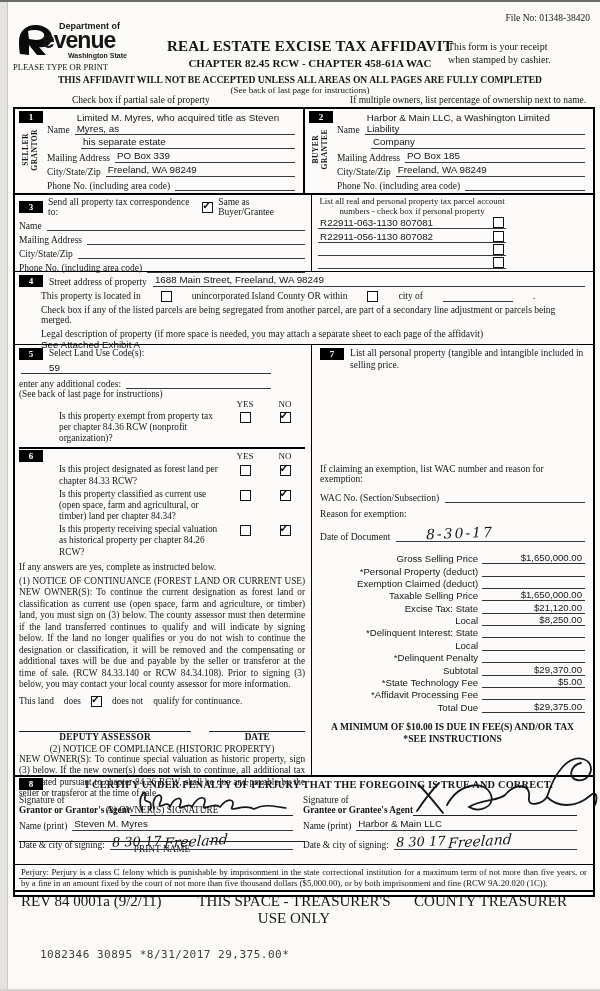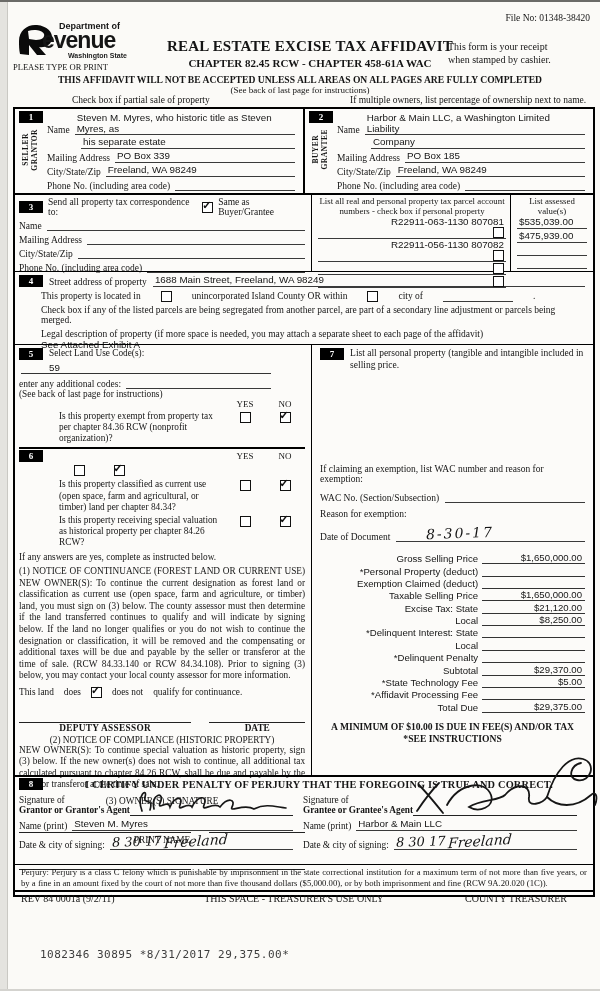--- a/index.html
+++ b/index.html
@@ -47,21 +47,21 @@
   .indent{margin-left:34px;}
 
   
   .row-s3{display:flex;height:76px;flex:none;border-top:2px solid #000;}
   .s3-left{width:49.5%;padding:2px 6px 0 4px;}
   .s3-send{display:flex;align-items:center;font-size:9.5px;gap:5px;}
   .s3-parcels{width:32.5%;border-left:1.5px solid #000;display:flex;flex-direction:column;padding:1px 4px 2px 6px;}
   .s3-values{flex:1;border-left:1.5px solid #000;display:flex;flex-direction:column;padding:1px 6px 2px 6px;}
   .colhead{font-size:8.8px;text-align:center;line-height:1.15;}
   .prow{display:flex;align-items:flex-end;flex:1;}
-  .prow .uline{display:flex;justify-content:space-between;align-items:flex-end;flex-direction:column;}
+  .prow .uline{display:flex;justify-content:space-between;align-items:flex-end;}
   .vrow{display:flex;align-items:flex-end;flex:1;}
 
   .cb{display:inline-block;width:9px;height:9px;border:1.2px solid #111;position:relative;vertical-align:-1px;flex:none;background:#fff;}
   .cb.checked::after{content:"✓";position:absolute;left:-1px;top:-4px;font-size:11px;font-weight:bold;color:#111;}
 
   
   .row-s4{height:70px;flex:none;border-top:1.5px solid #000;padding:2px 8px 0 4px;font-size:9.5px;}
   .s4-line1{display:flex;align-items:flex-end;gap:6px;}
   .s4-line{margin-top:3px;margin-left:22px;display:flex;align-items:center;gap:20px;flex-wrap:nowrap;}
   .s4-city-line{border-bottom:1px solid #3a3a3a;width:70px;height:11px;}
@@ -107,21 +107,21 @@
   .sig-row{display:flex;align-items:flex-end;font-size:9.3px;}
   .sig-labels{line-height:1.15;white-space:nowrap;}
   .sig-labels .b{font-weight:bold;}
   .sig-area{flex:1;border-bottom:1px solid #222;height:24px;position:relative;}
   .nrow{display:flex;align-items:flex-end;font-size:9.3px;margin-top:2px;}
   .hand{font-family:"DejaVu Serif",serif;font-style:italic;font-size:13px;transform:rotate(-2deg);display:inline-block;white-space:nowrap;}
   .hand-city{font-size:14px;transform:rotate(-4deg) skewX(-8deg);}
   .sig-svg{position:absolute;pointer-events:none;}
 
   .perjury{flex:none;border-top:1.5px solid #000;padding:2px 6px 1px 6px;font-size:8.7px;line-height:1.25;text-align:justify;border-bottom:2px solid #000;}
-  .footrow{flex:none;display:flex;font-size:10px;padding:1px 6px;}
+  .footrow{flex:none;display:flex;font-size:15px;padding:1px 6px;}
   .footrow .fl{width:30%;}
   .footrow .fc{width:40%;text-align:center;}
   .footrow .fr{width:30%;text-align:right;padding-right:20px;}
 
   .stamp{position:absolute;left:40px;top:948px;font-family:"DejaVu Sans Mono",monospace;font-size:11px;letter-spacing:.5px;color:#3d3d3d;}
 </style>
 </head>
 <body>
 
 <div class="scan-left"></div>
@@ -158,21 +158,21 @@
       <div class="pside">
         <span class="numbox">1</span>
         <div class="vlabel">
           <span>SELLER</span><br>
           <span>GRANTOR</span>
         </div>
       </div>
       <div class="pfields">
         <div class="frow">
             <span class="lab">Name</span>
-            <span class="uline typed">Steven M. Myres, who historic title as Steven Myres, as</span>
+            <span class="uline typed">Limited M. Myres, who acquired title as Steven Myres, as</span>
           </div>
         <div class="frow">
             <span class="uline typed indent">his separate estate</span>
           </div>
         <div class="frow">
             <span class="lab">Mailing Address</span>
             <span class="uline typed">PO Box 339</span>
           </div>
         <div class="frow">
             <span class="lab">City/State/Zip</span>
@@ -259,35 +259,20 @@
           <span class="uline">
             <span class="typed"></span>
             <span class="cb"></span>
           </span>
         </div>
       <div class="prow">
           <span class="uline">
             <span class="typed"></span>
             <span class="cb"></span>
           </span>
-        </div>
-    </div>
-    <div class="s3-values">
-      <div class="colhead">List assessed value(s)</div>
-      <div class="vrow">
-          <span class="uline typed">$535,039.00</span>
-        </div>
-      <div class="vrow">
-          <span class="uline typed">$475,939.00</span>
-        </div>
-      <div class="vrow">
-          <span class="uline typed"></span>
-        </div>
-      <div class="vrow">
-          <span class="uline typed"></span>
         </div>
     </div>
   </div>
 
   <div class="row-s4">
     <div class="s4-line1">
       <span class="numbox">4</span>
       <span class="lab">Street address of property</span>
       <span class="uline typed">1688 Main Street, Freeland, WA 98249</span>
     </div>
@@ -331,20 +316,21 @@
 
       <div class="s6-bar">
         <span class="numbox">6</span>
         <span class="fill"></span>
         <span class="yn-head" style="width:80px">
             <span>YES</span>
             <span>NO</span>
           </span>
       </div>
       <div class="qrow">
+        <span class="qtext">Is this project designated as forest land per chapter 84.33 RCW?</span>
         <span class="qcb"><span class="cb"></span></span>
         <span class="qcb"><span class="cb checked"></span></span>
       </div>
       <div class="qrow">
         <span class="qtext">Is this property classified as current use (open space, farm and agricultural, or timber) land per chapter 84.34?</span>
         <span class="qcb"><span class="cb"></span></span>
         <span class="qcb"><span class="cb checked"></span></span>
       </div>
       <div class="qrow">
         <span class="qtext">Is this property receiving special valuation as historical property per chapter 84.26 RCW?</span>

